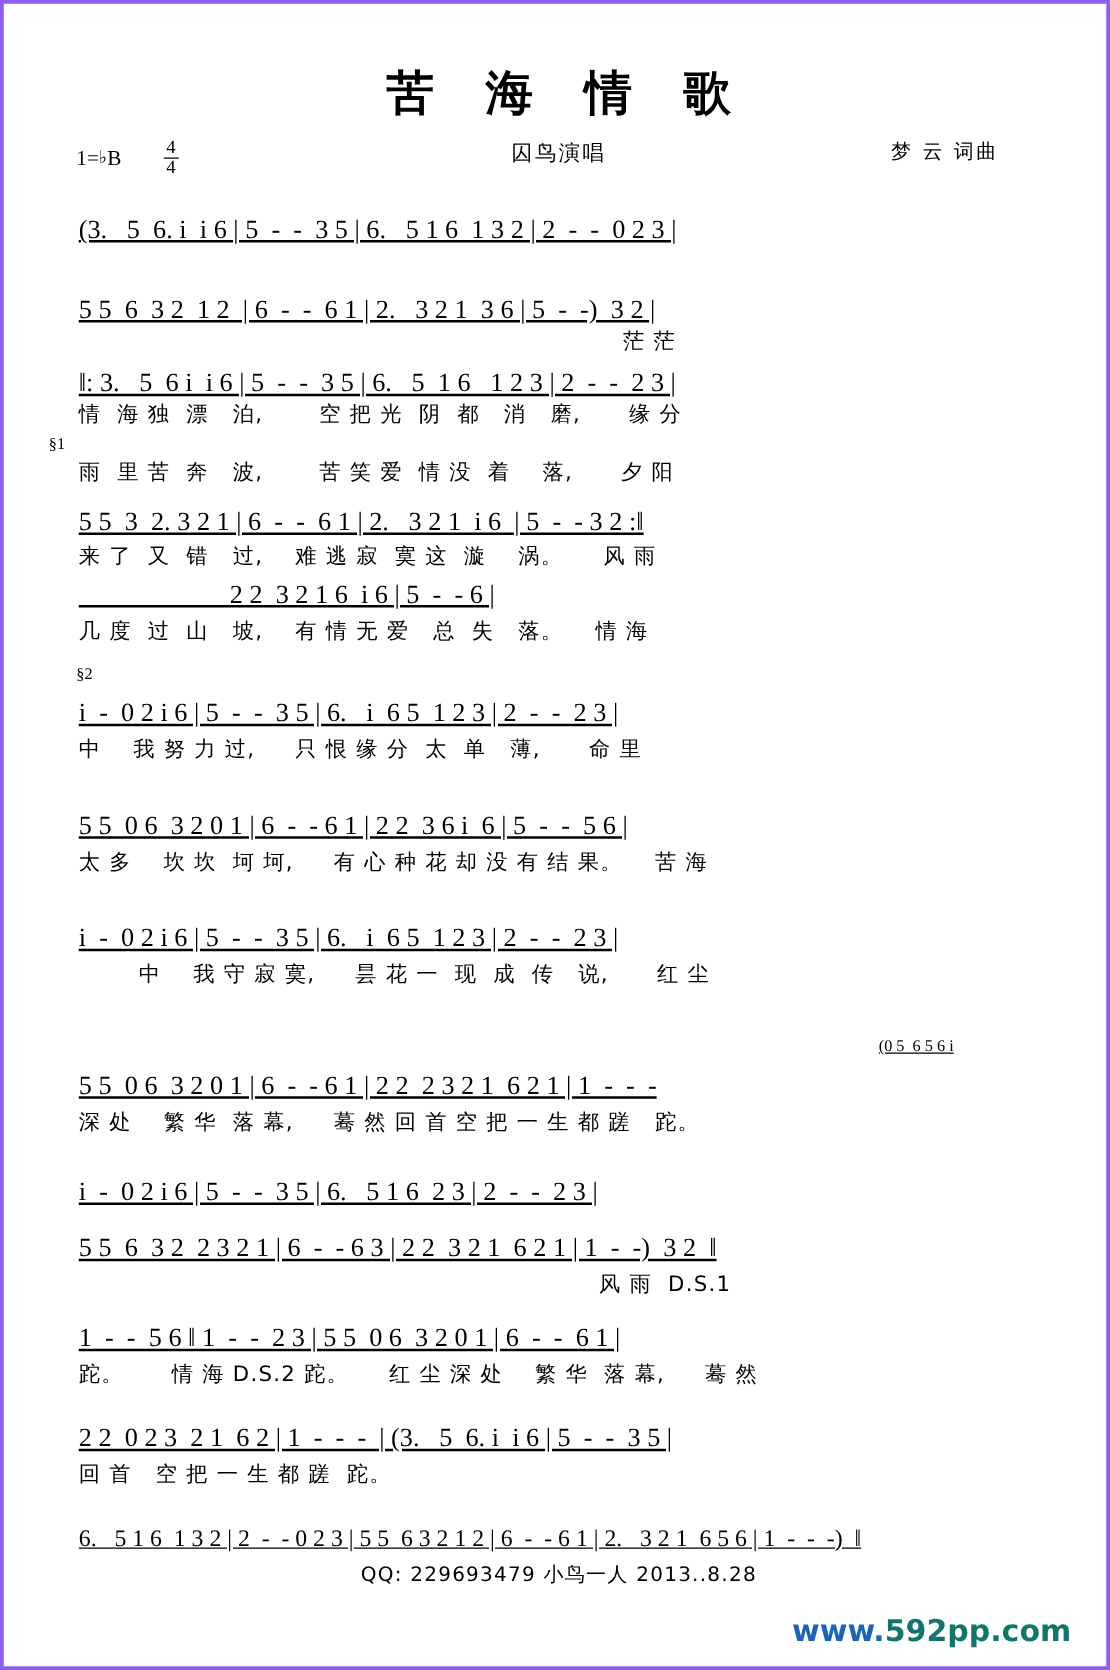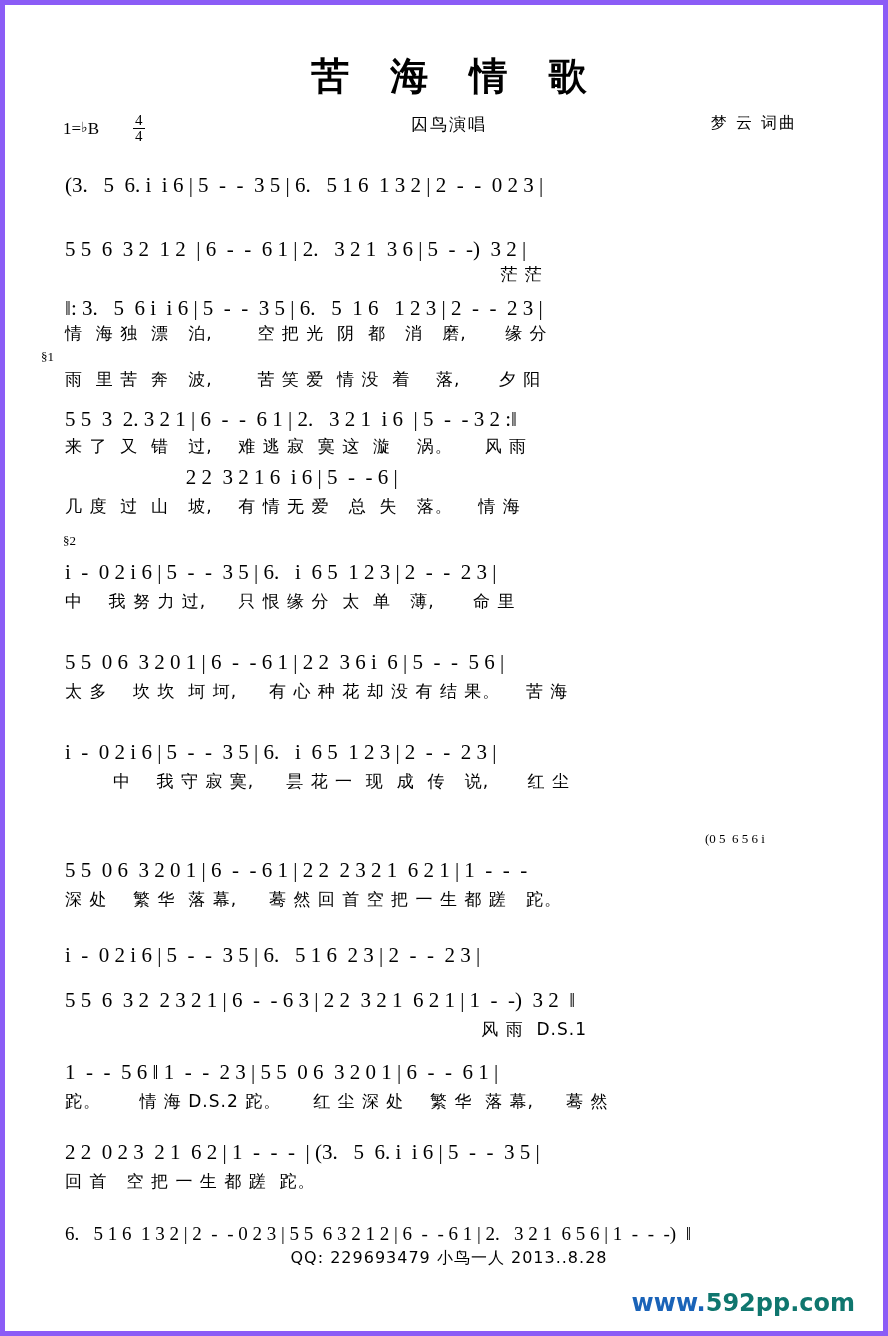--- a/index.html
+++ b/index.html
@@ -8,21 +8,21 @@
     background:#ffffff;
     font-family:"Liberation Serif", serif;
     color:#000;
     position:relative;
     overflow:hidden;
   }
   .sheet{
     position:absolute;
     left:0;top:0;
     width:888px;height:1336px;
-    border:5px solid #8b5cf6;
+    border:3px solid #8b5cf6;
     box-sizing:border-box;
   }
   .title{
     position:absolute;
     top:46px;left:0;width:888px;
     text-align:center;
     font-family:"DejaVu Sans", sans-serif;
     font-weight:bold;
     font-size:38px;
     letter-spacing:14px;
@@ -66,20 +66,21 @@
     position:absolute;
     left:60px;
     width:770px;
     font-family:"Liberation Serif", serif;
     font-size:20px;
     white-space:pre;
   }
   .notes{
     letter-spacing:0px;
     font-size:21px;
+    text-decoration:underline;
   }
   .lyr{
     font-family:"DejaVu Sans", sans-serif;
     font-size:17px;
     letter-spacing:1px;
     white-space:pre;
   }
   .small{font-size:13px;}
 
   .footer{

